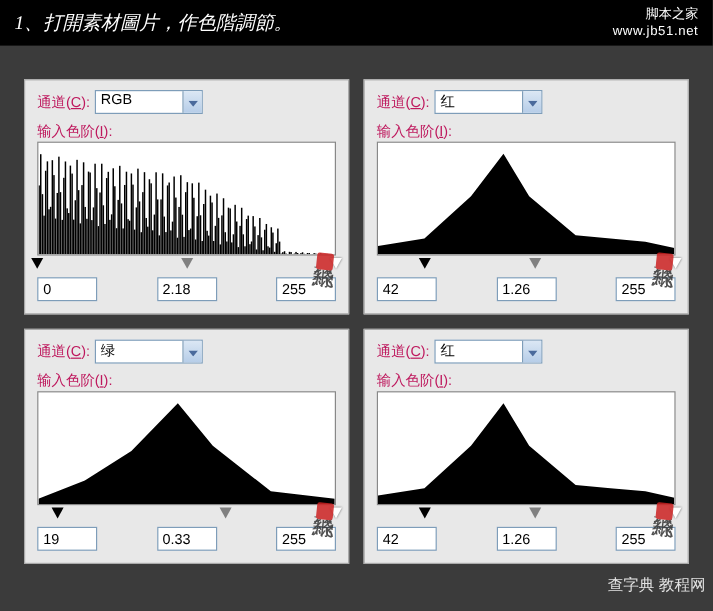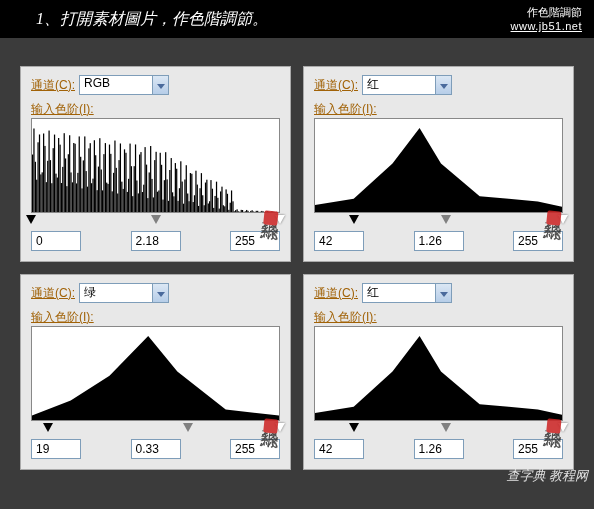--- a/index.html
+++ b/index.html
@@ -1,50 +1,50 @@
 <!DOCTYPE html>
 <html><head>
 <meta charset="utf-8">
 <style>
 * { box-sizing: border-box; margin: 0; padding: 0; }
 body { background: #3b3b3b; font-family: "SimSun", Arial, sans-serif; font-size: 12px; width: 594px; height: 509px; overflow: hidden; }
 .header { background: #000; color: #fff; padding: 8px 12px; display: flex; justify-content: space-between; align-items: center; height: 38px; }
-.header-title { font-family: "KaiTi", "STKaiti", serif; font-size: 16px; font-style: italic; margin-left: 24px; }
+.header-title { font-family: "KaiTi", "STKaiti", serif; font-size: 16px; font-style: italic; }
 .header-watermark { text-align: right; font-size: 11px; line-height: 1.3; font-family: "SimHei", sans-serif; }
-.header-watermark .wm-url { text-decoration: underline; letter-spacing: 0.5px; }
+.header-watermark .wm-url { letter-spacing: 0.5px; }
 .panels { display: grid; grid-template-columns: 1fr 1fr; grid-template-rows: 1fr 1fr; gap: 12px; padding: 28px 20px 20px 20px; }
 .panel { background: #e8e8e8; border: 1px solid #aaa; padding: 8px 10px 10px 10px; position: relative; }
 .row-channel { display: flex; align-items: center; gap: 4px; margin-bottom: 6px; }
-.label { color: #a16207; text-decoration: underline; }
+.label { color: #be185d; }
 .label u { text-decoration: underline; }
 .select-wrap { display: flex; border: 1px solid #7e9db9; background: #fff; width: 90px; height: 20px; }
 .select-val { flex: 1; padding: 0 4px; font-size: 12px; }
 .select-btn { width: 16px; background: linear-gradient(#dbe7f4,#b6cde8); border-left: 1px solid #7e9db9; display: flex; align-items: center; justify-content: center; }
 .select-btn svg { width: 8px; height: 5px; }
 .histogram { background: #fff; border: 1px solid #888; height: 95px; position: relative; overflow: hidden; }
 .histogram svg { width: 100%; height: 100%; display: block; }
 .slider-track { height: 14px; position: relative; margin-top: 2px; }
 .tri { position: absolute; top: 0; width: 0; height: 0; border-left: 5px solid transparent; border-right: 5px solid transparent; border-top: 9px solid; transform: translateX(-50%); }
 .tri.black { border-top-color: #000; }
 .tri.gray { border-top-color: #808080; }
 .tri.white { border-top-color: #fff; filter: drop-shadow(0 0 1px #666); }
 .inputs { display: flex; justify-content: space-between; margin-top: 2px; }
 .numbox { width: 50px; height: 20px; border: 1px solid #7e9db9; background: #fff; padding: 2px 4px; font-size: 12px; }
 .watermark { position: absolute; right: 10px; bottom: 36px; font-family: "STXingkai","KaiTi",cursive; font-size: 18px; color: #333; pointer-events: none; writing-mode: vertical-rl; line-height: 1; transform: rotate(6deg); opacity: 0.85; }
 .seal { width: 14px; height: 14px; background: #c22; border-radius: 2px; margin-top: 3px; display: inline-block; }
-.footer-watermark { position: absolute; right: 6px; bottom: 24px; font-size: 11px; color: #fff; opacity: 0.85; text-align: right; line-height: 1.3; font-family: Arial, sans-serif; font-style: italic; }
+.footer-watermark { position: absolute; right: 6px; bottom: 12px; font-size: 11px; color: #fff; opacity: 0.85; text-align: right; line-height: 1.3; font-family: Arial, sans-serif; }
 .footer-watermark .cn { font-family: "SimHei", sans-serif; font-size: 13px; }
 </style>
 </head>
 <body>
 
 <div class="header">
   <div class="header-title">1、打開素材圖片，作色階調節。</div>
   <div class="header-watermark">
-    <div>作色階調節</div>
+    <div>脚本之家</div>
     <div class="wm-url">www.jb51.net</div>
   </div>
 </div>
 
 <div class="panels" id="panels">
     <div class="panel">
     <div class="row-channel">
       <span class="label">通道(<u>C</u>):</span>
       <div class="select-wrap">
         <div class="select-val">RGB</div>

